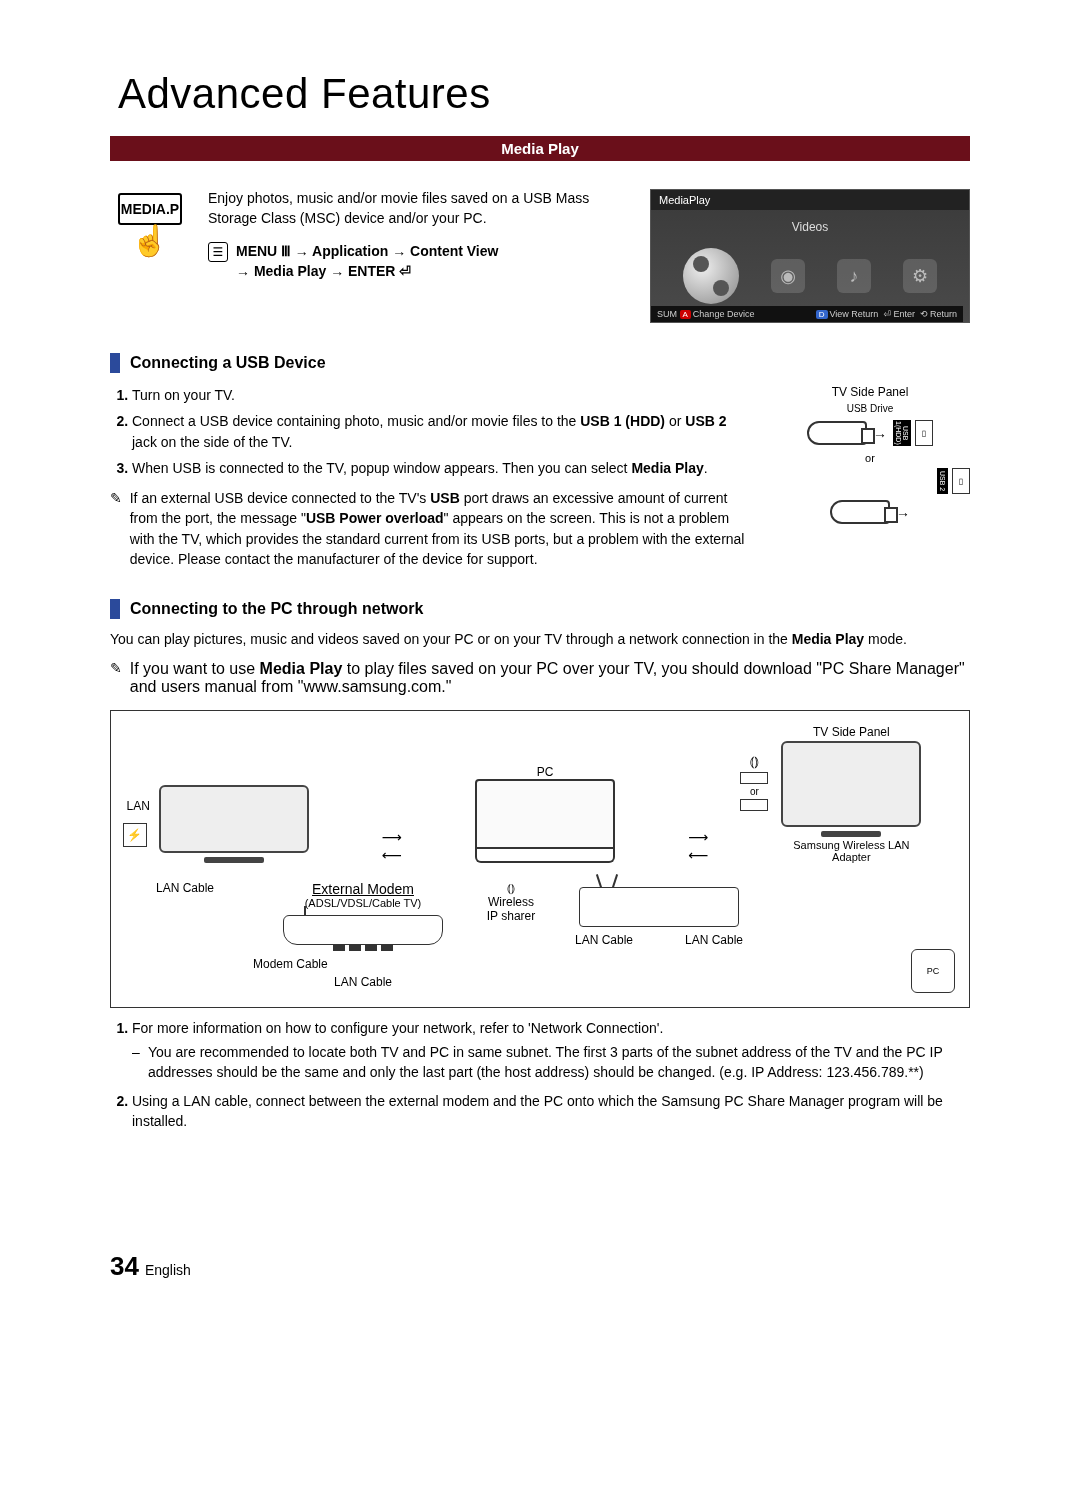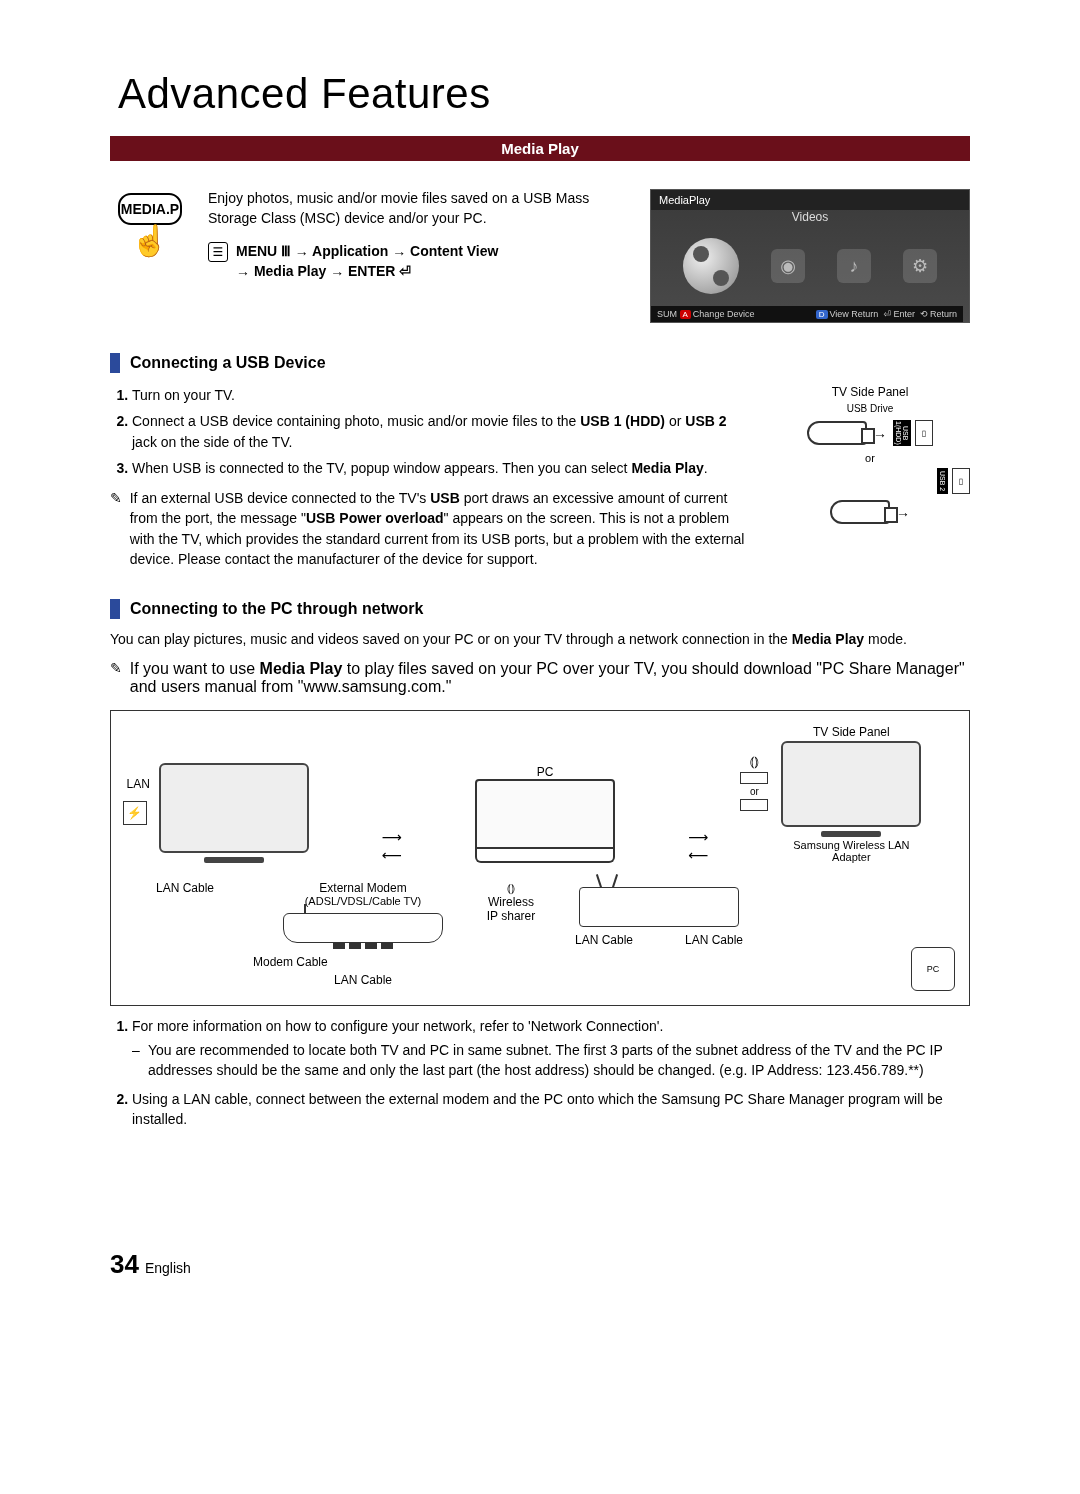--- a/index.html
+++ b/index.html
@@ -43,21 +43,21 @@
     flex: 0 0 80px;
     display:flex;
     justify-content:center;
     padding-top:4px;
   }
   .remote-btn {
     width: 64px;
   }
   .remote-key {
     border: 2px solid #000;
-    border-radius: 13px;
+    border-radius: 3px;
     text-align: center;
     font-weight: 800;
     font-size: 14px;
     padding: 6px 0;
     font-family: Arial, sans-serif;
   }
   .hand {
     text-align:center;
     font-size:30px;
     margin-top:-2px;
@@ -97,20 +97,21 @@
     position:relative;
   }
   .ss-header{
     background:#222;
     padding:4px 8px;
     font-size:11px;
     color:#fff;
   }
   .ss-label{
     text-align:center;
+    margin-top:10px;
     font-size:12px;
   }
   .ss-icons{
     display:flex;
     justify-content:space-evenly;
     align-items:center;
     margin-top:14px;
   }
   .ss-reel{
     width:56px;height:56px;border-radius:50%;
@@ -224,21 +225,21 @@
   }
   .row1{
     display:flex;
     justify-content:space-around;
     align-items:flex-end;
   }
   .tv{
     width:150px;
   }
   .tv-frame{
-    border:2px solid #444;border-radius:6px;height:90px;background:#eee;position:relative;
+    border:2px solid #444;border-radius:6px;height:68px;background:#eee;position:relative;
   }
   .tv-stand{width:60px;height:6px;background:#444;margin:4px auto 0;border-radius:2px;}
   .tv .lan{position:absolute;left:-34px;top:12px;font-size:12px;}
   .tv .wall{position:absolute;left:-38px;top:36px;width:24px;height:24px;border:1.5px solid #333;display:flex;align-items:center;justify-content:center;font-size:12px;}
   .laptop{width:140px;}
   .lap-screen{border:2px solid #333;height:70px;border-radius:4px 4px 0 0;background:#fafafa;}
   .lap-base{border:2px solid #333;border-top:none;height:14px;border-radius:0 0 6px 6px;}
   .arrow-bi{
     display:flex;flex-direction:column;gap:2px;align-items:center;font-size:14px;margin:0 6px;
   }
@@ -251,21 +252,21 @@
   }
   .wlan-png{width:28px;height:12px;border:1.5px solid #333;margin:2px auto;}
   .wlan-waves{font-size:14px;}
   .diag-label{text-align:center;font-size:12px;margin-top:2px;}
   .lower-row{
     display:flex;align-items:flex-start;margin-top:18px;gap:8px;
   }
   .modem-box{
     width:220px;text-align:center;
   }
-  .modem-title{font-size:12px;}
+  .modem-title{font-size:14px;text-decoration:underline;}
   .modem-sub{font-size:11px;}
   .modem-draw{
     margin:6px auto;width:160px;height:30px;border:1.5px solid #333;border-radius:6px 6px 14px 14px;position:relative;
   }
   .modem-draw::before{content:"";position:absolute;top:-10px;left:20px;width:2px;height:10px;background:#333;}
   .modem-ports{display:flex;justify-content:center;gap:4px;margin-top:-6px;}
   .mport{width:12px;height:6px;background:#333;}
   .router-box{width:220px;text-align:center;}
   .router-draw{
     margin:6px auto;width:160px;height:40px;border:1.5px solid #333;border-radius:4px;position:relative;

